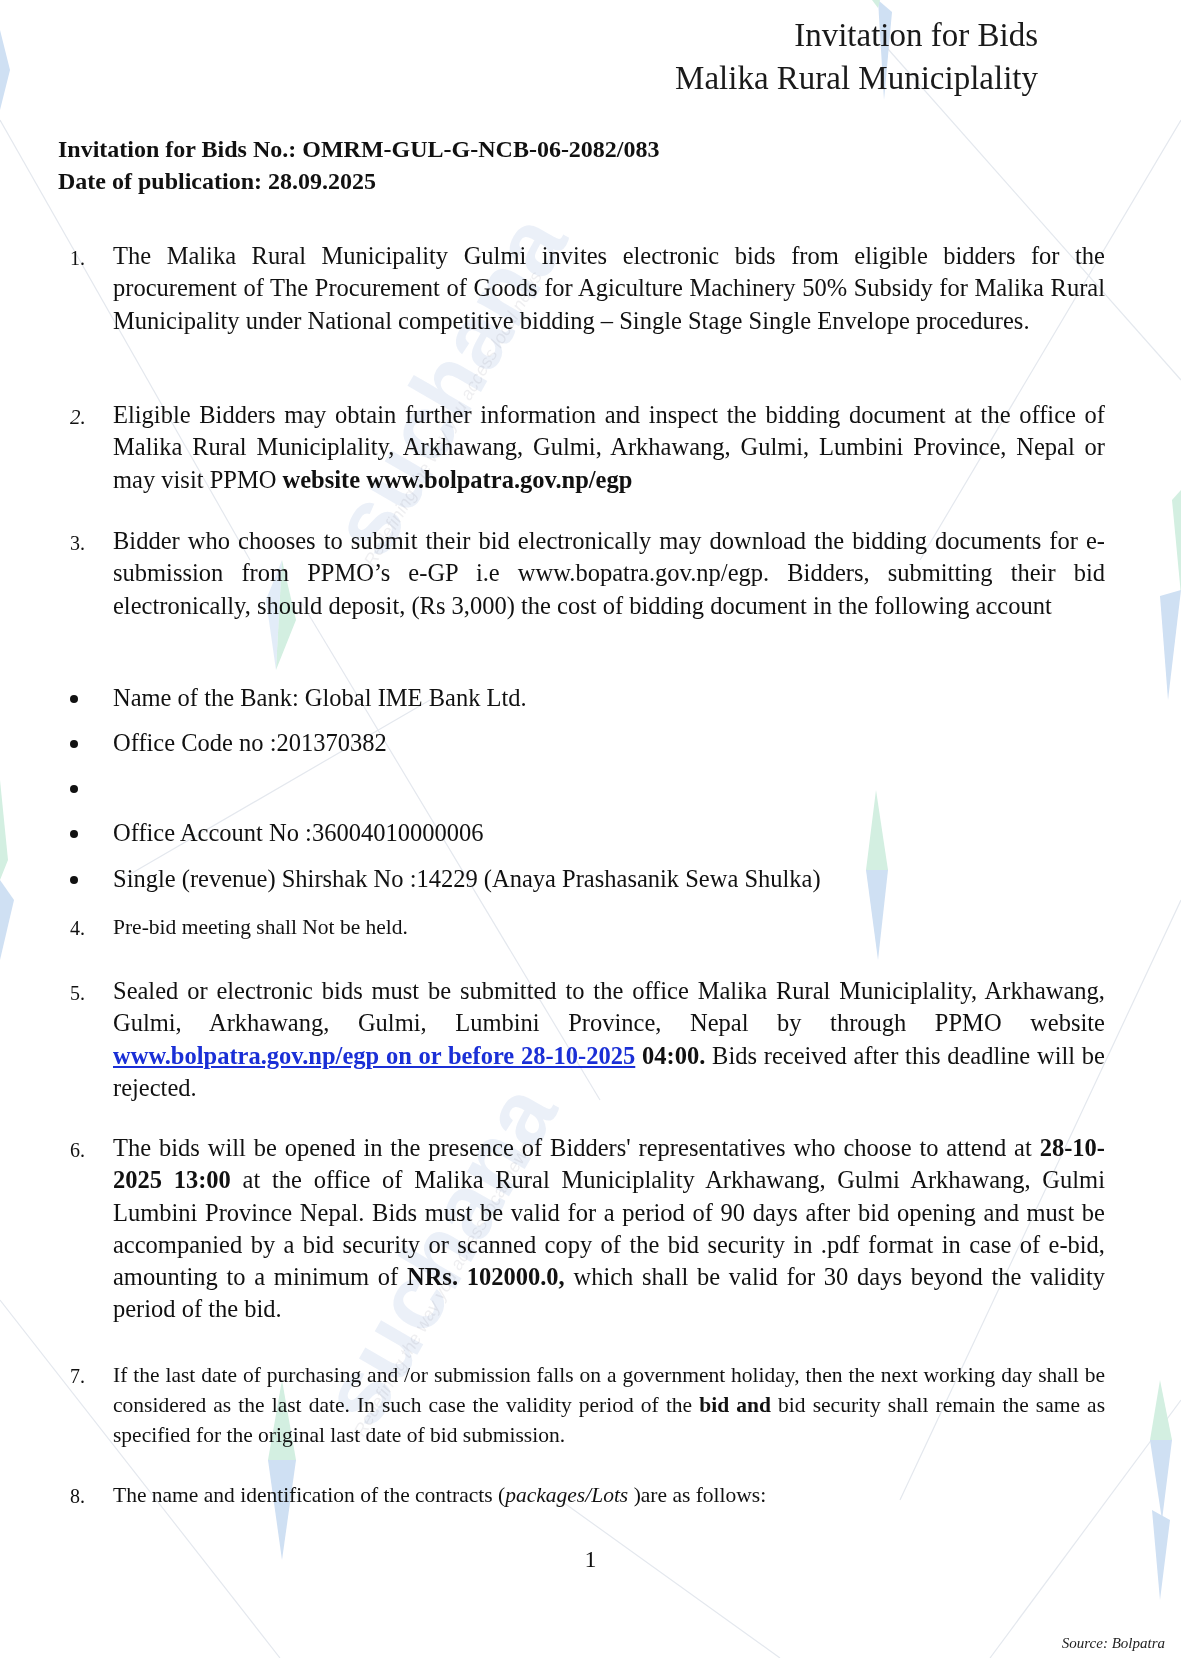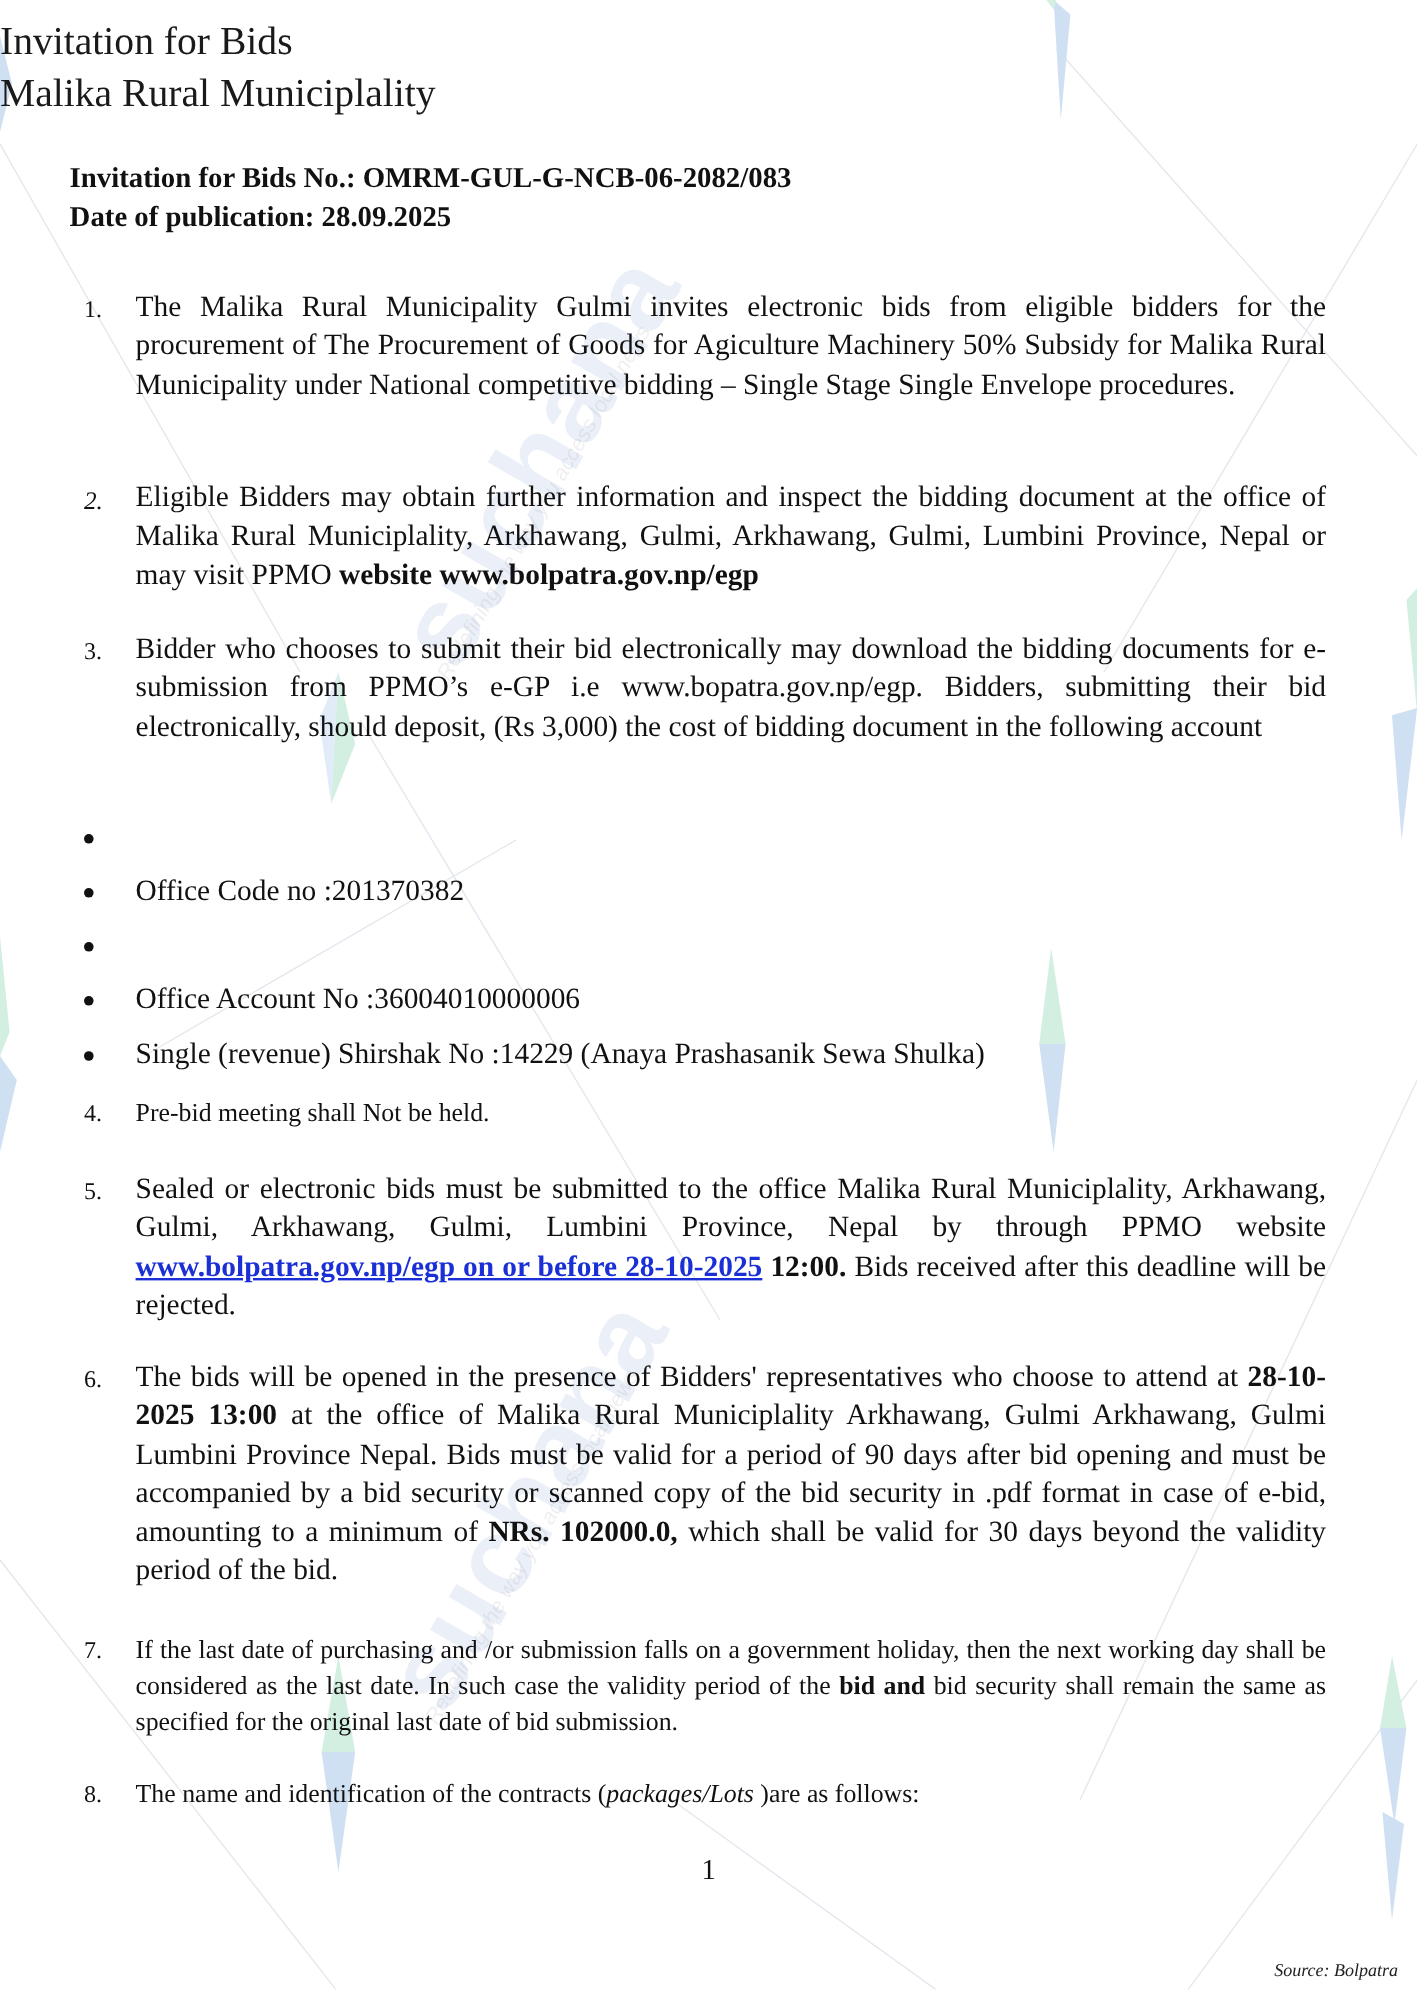--- a/index.html
+++ b/index.html
@@ -22,21 +22,21 @@
       z-index: 0;
     }
     .page {
       position: relative;
       z-index: 1;
     }
     .title {
       position: absolute;
       left: 0;
       width: 1038px;
-      text-align: left;
+      text-align: right;
       font-size: 33px;
       line-height: 42px;
       color: #1a1a1a;
     }
     .title.l1 { top: 14px; }
     .title.l2 { top: 57px; }
     .hdr {
       position: absolute;
       left: 58px;
       font-size: 24px;
@@ -196,20 +196,21 @@
     <div class="body"><span>Eligible Bidders may obtain further information and inspect the bidding document at the office of Malika Rural Municiplality, Arkhawang, Gulmi, Arkhawang, Gulmi, Lumbini Province, Nepal or may visit PPMO </span><span class="b">website www.bolpatra.gov.np/egp</span></div>
   </div>
 
   <div class="para" style="top:525px;">
     <span class="num small" style="top:2px;">3.</span>
     <div class="body">Bidder who chooses to submit their bid electronically may download the bidding documents for e-submission from PPMO’s e-GP i.e www.bopatra.gov.np/egp. Bidders, submitting their bid electronically, should deposit, (Rs 3,000) the cost of bidding document in the following account</div>
   </div>
 
   <div class="bullet" style="top:683px;">
     <span class="dot"></span>
+    <span class="txt">Name of the Bank: Global IME Bank Ltd.</span>
   </div>
   <div class="bullet" style="top:728px;">
     <span class="dot"></span>
     <span class="txt">Office Code no :201370382</span>
   </div>
   <div class="bullet" style="top:773px;">
     <span class="dot"></span>
   </div>
   <div class="bullet" style="top:818px;">
     <span class="dot"></span>
@@ -220,21 +221,21 @@
     <span class="txt">Single (revenue) Shirshak No :14229 (Anaya Prashasanik Sewa Shulka)</span>
   </div>
 
   <div class="para" style="top:912px;">
     <span class="num small" style="top:0px;">4.</span>
     <div class="body small">Pre-bid meeting shall Not be held.</div>
   </div>
 
   <div class="para" style="top:975px;">
     <span class="num small" style="top:2px;">5.</span>
-    <div class="body"><span>Sealed or electronic bids must be submitted to the office Malika Rural Municiplality, Arkhawang, Gulmi, Arkhawang, Gulmi, Lumbini Province, Nepal by through PPMO website </span><a class="link">www.bolpatra.gov.np/egp on or before 28-10-2025</a><span class="b"> 12:00.</span><span> Bids received after this deadline will be rejected.</span></div>
+    <div class="body"><span>Sealed or electronic bids must be submitted to the office Malika Rural Municiplality, Arkhawang, Gulmi, Arkhawang, Gulmi, Lumbini Province, Nepal by through PPMO website </span><a class="link">www.bolpatra.gov.np/egp on or before 28-10-2025</a><span class="b"> 04:00.</span><span> Bids received after this deadline will be rejected.</span></div>
   </div>
 
   <div class="para" style="top:1132px;">
     <span class="num small" style="top:2px;">6.</span>
     <div class="body"><span>The bids will be opened in the presence of Bidders' representatives who choose to attend at </span><span class="b">28-10-2025 13:00</span><span> at the office of Malika Rural Municiplality Arkhawang, Gulmi Arkhawang, Gulmi Lumbini Province Nepal. Bids must be valid for a period of 90 days after bid opening and must be accompanied by a bid security or scanned copy of the bid security in .pdf format in case of e-bid, amounting to a minimum of </span><span class="b">NRs. 102000.0,</span><span> which shall be valid for 30 days beyond the validity period of the bid.</span></div>
   </div>
 
   <div class="para" style="top:1360px;">
     <span class="num small" style="top:0px;">7.</span>
     <div class="body small"><span>If the last date of purchasing and /or submission falls on a government holiday, then the next working day shall be considered as the last date. In such case the validity period of the </span><span class="b">bid and</span><span> bid security shall remain the same as specified for the original last date of bid submission.</span></div>

